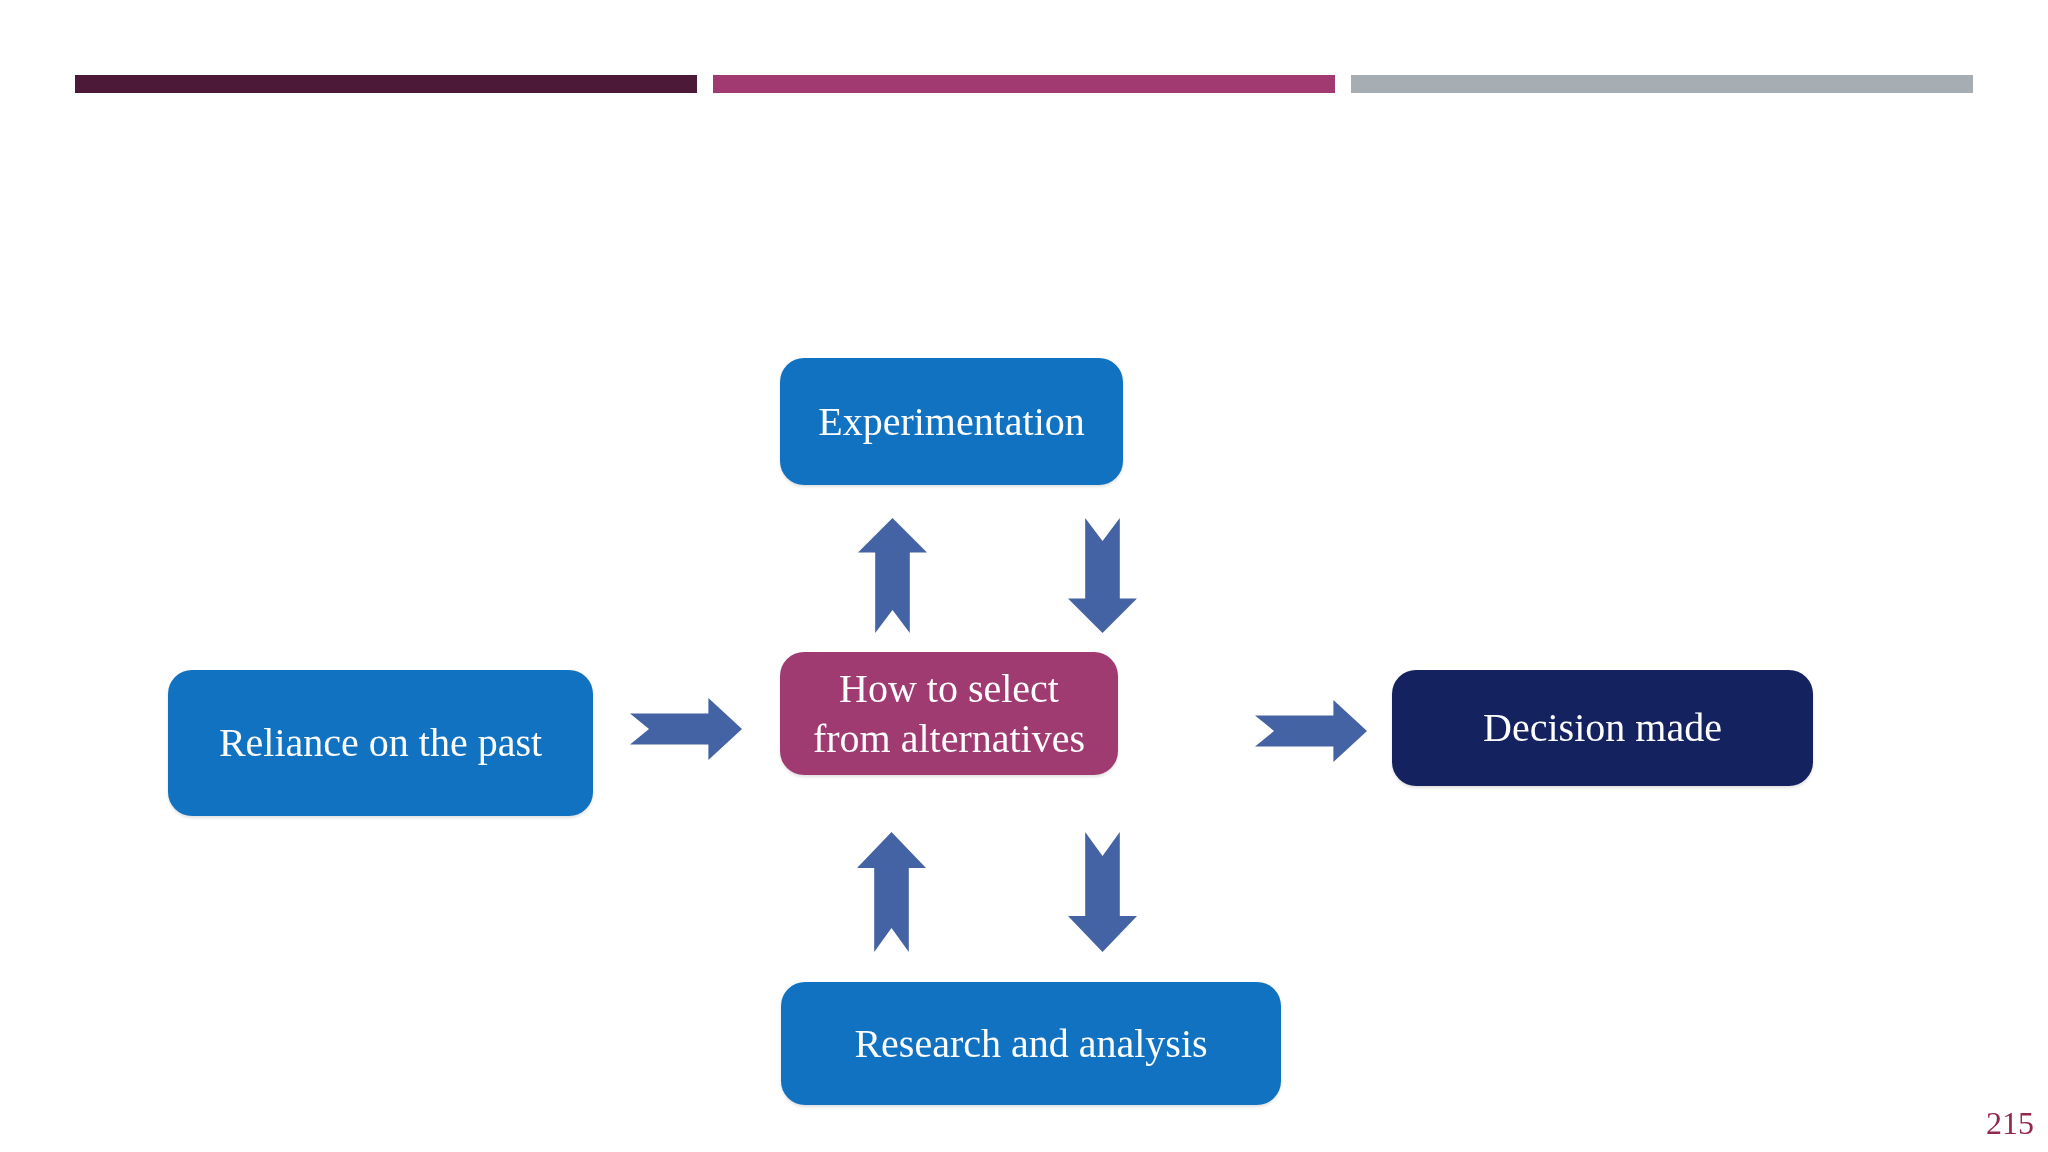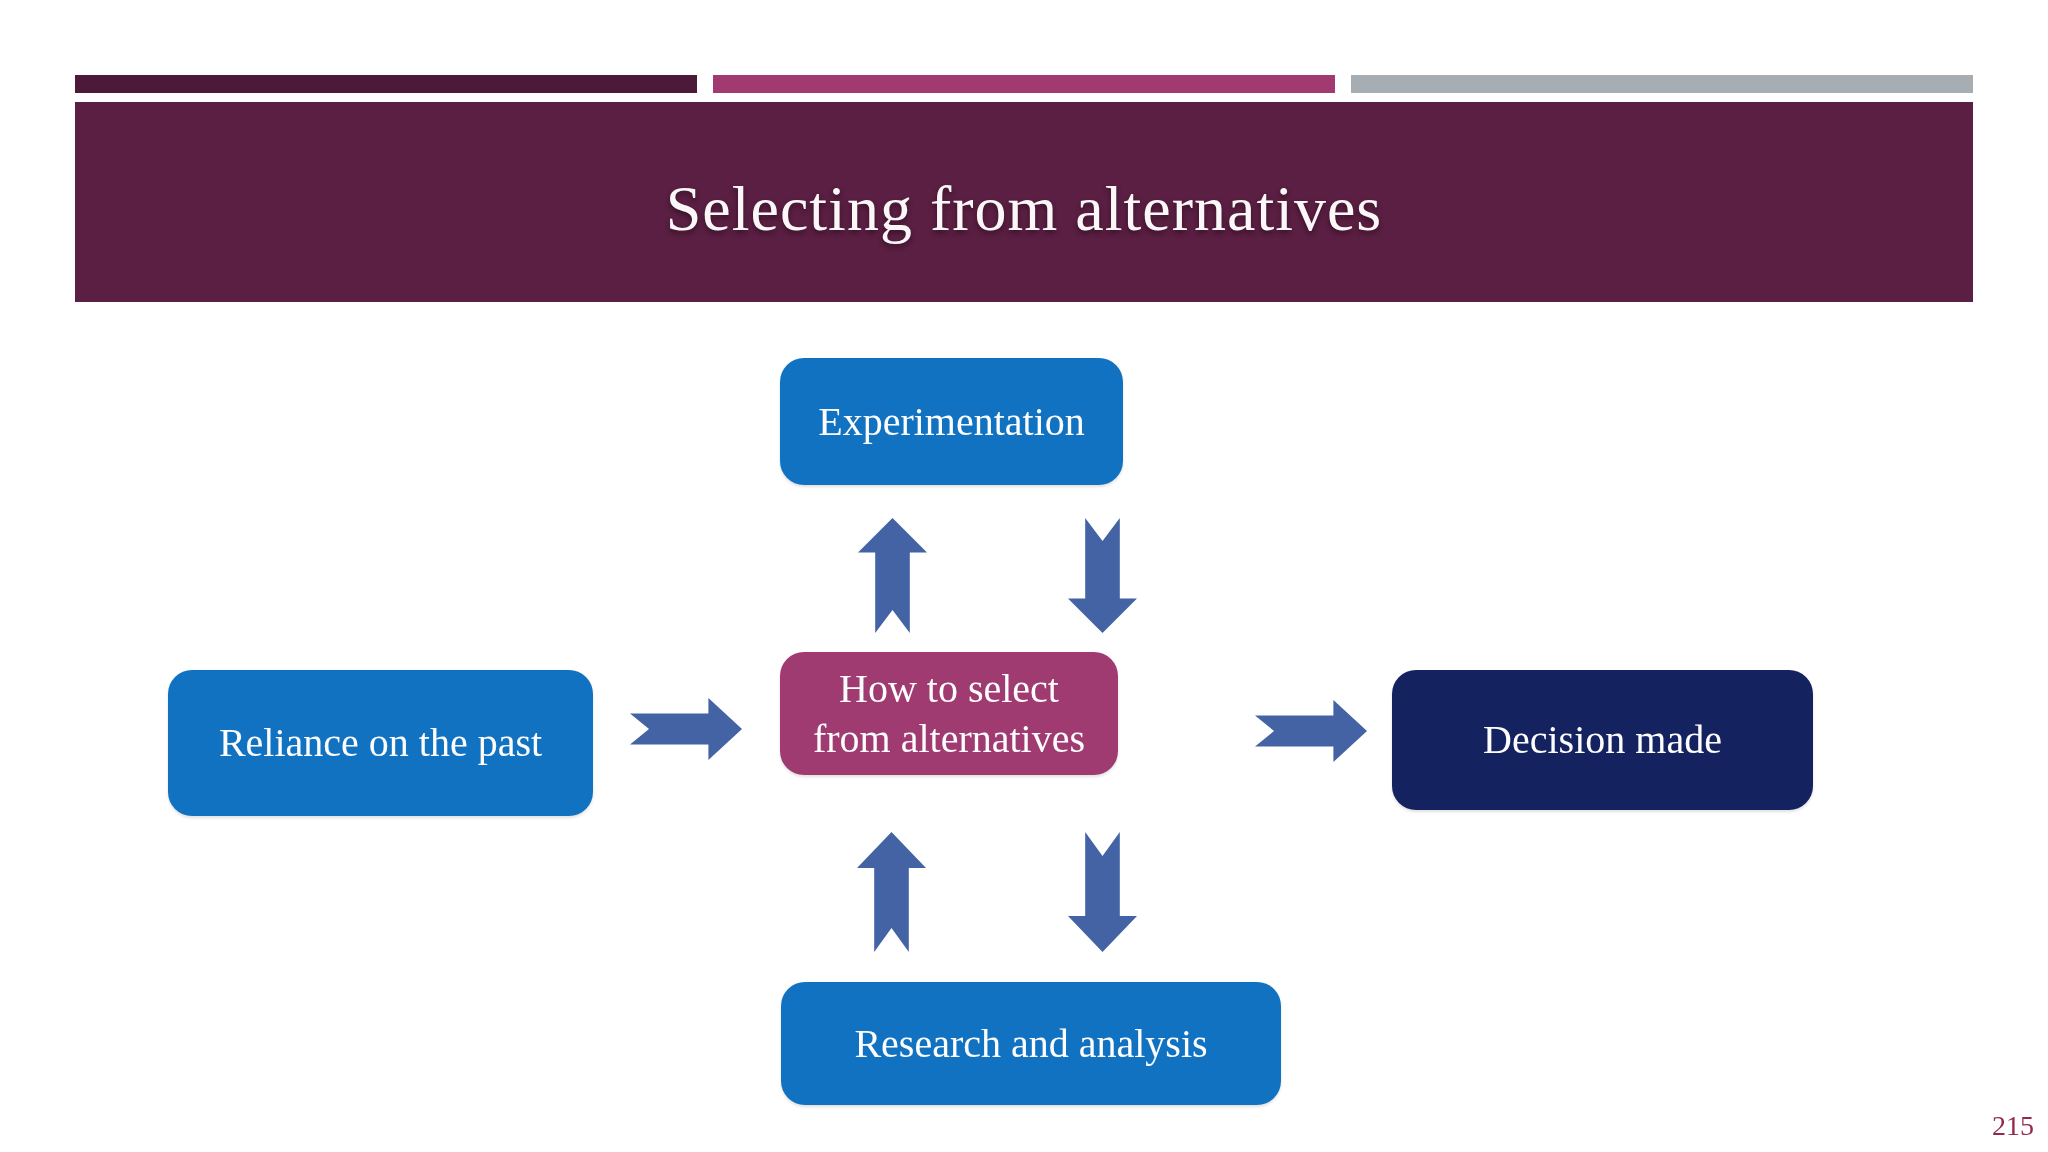--- a/index.html
+++ b/index.html
@@ -58,53 +58,50 @@
     color: #FDFDFE;
     font-size: 40px;
     line-height: 50px;
     box-shadow: 0 2px 3px rgba(0,0,0,0.12);
   }
   .node .label { display: block; padding: 0 30px; }
 
   .node.experimentation { left: 780px;  top: 358px; width: 343px; height: 127px; background: #1272C2; }
   .node.reliance        { left: 168px;  top: 670px; width: 425px; height: 146px; background: #1272C2; }
   .node.how-to-select   { left: 780px;  top: 652px; width: 338px; height: 123px; background: #A03B72; }
-  .node.decision        { left: 1392px; top: 670px; width: 421px; height: 140px; background: #14235F; }
+  .node.decision        { left: 1392px; top: 670px; width: 421px; height: 116px; background: #14235F; }
   .node.research        { left: 781px;  top: 982px; width: 500px; height: 123px; background: #1272C2; }
 
   
   .arrow { position: absolute; }
   .arrow svg { display: block; width: 100%; height: 100%; }
   .arrow.up-top      { left: 858px;  top: 518px; width: 69px;  height: 115px; }
   .arrow.down-top    { left: 1068px; top: 518px; width: 69px;  height: 115px; }
   .arrow.right-left  { left: 630px;  top: 698px; width: 112px; height: 62px; }
   .arrow.right-mid   { left: 1255px; top: 700px; width: 112px; height: 62px; }
   .arrow.up-bottom   { left: 857px;  top: 832px; width: 69px;  height: 120px; }
   .arrow.down-bottom { left: 1068px; top: 832px; width: 69px;  height: 120px; }
 
   .page-number {
     position: absolute;
     right: 14px;
     bottom: 10px;
-    font-size: 28px;
+    font-size: 32px;
     color: #93274E;
   }
 </style>
 </head>
 <body>
 
 <div class="slide">
 
   <div class="accent-bar b1" style="background-color: rgb(76, 26, 56);"></div>
   <div class="accent-bar b2" style="background-color: rgb(162, 58, 114);"></div>
   <div class="accent-bar b3" style="background-color: rgb(167, 174, 179);"></div>
 
-  <header class="title-box" style="background-color: rgb(90, 31, 66);">
-    <h1>Selecting from alternatives</h1>
-  </header>
 
   <main>
 
     <div class="node experimentation" style="background-color: rgb(18, 114, 194);">
       <span class="label">Experimentation</span>
     </div>
 
     <div class="node reliance" style="background-color: rgb(18, 114, 194);">
       <span class="label">Reliance on the past</span>
     </div>

